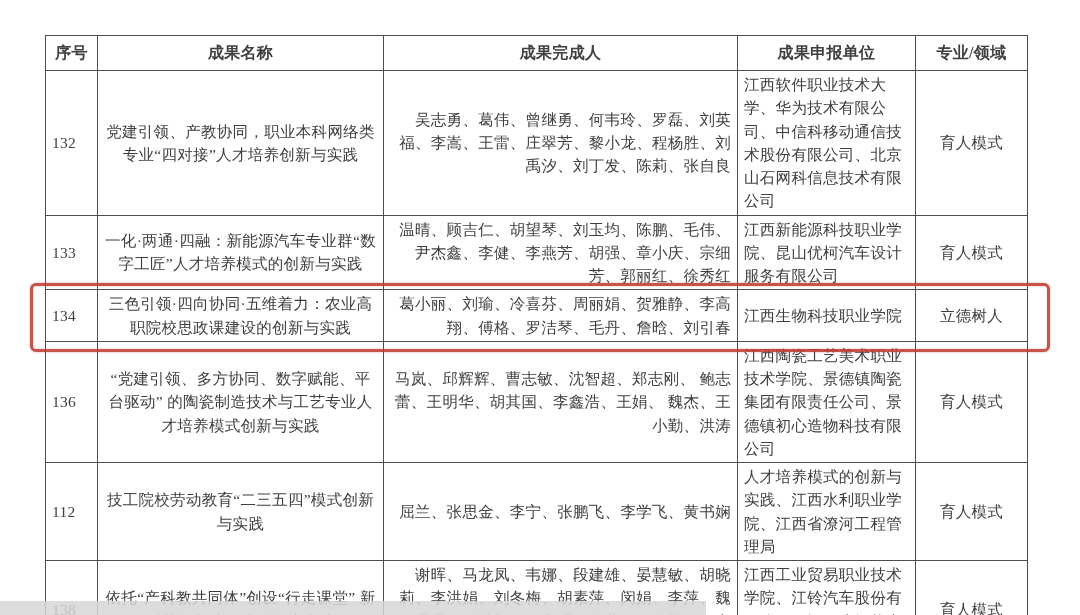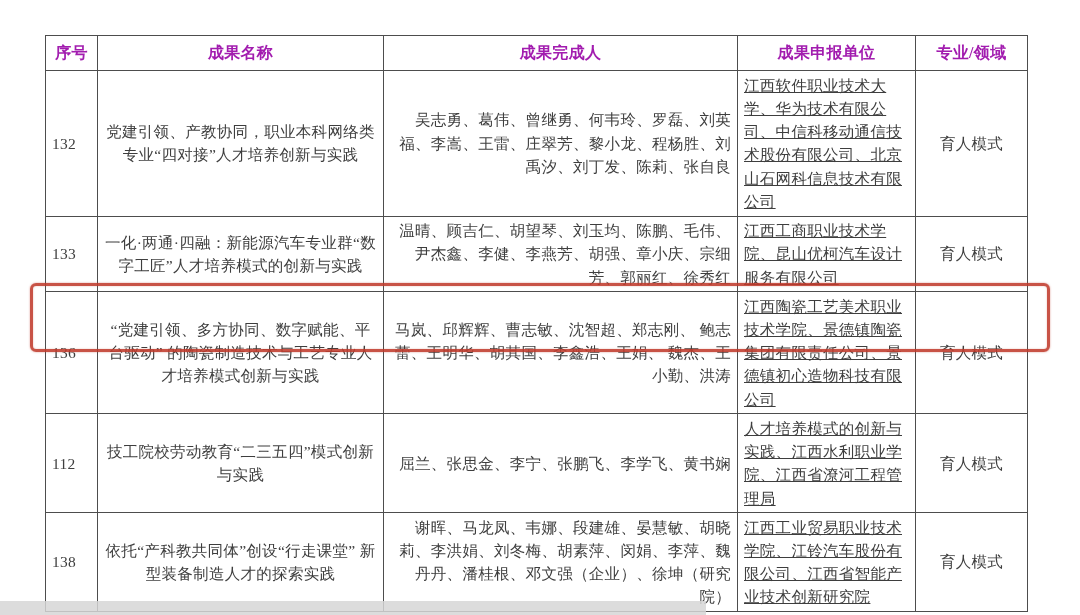--- a/index.html
+++ b/index.html
@@ -30,26 +30,26 @@
     line-height:1.5;
     padding:2px 6px;
     background:transparent;
     word-break:break-all;
   }
   #award-table th{
     font-weight:bold;
     text-align:center;
     height:30px;
     font-size:16px;
-    color:#a21caf;
+    color:#404040;
   }
   td.serial{text-align:left;font-family:"Liberation Serif",serif;letter-spacing:1px;}
   td.name{text-align:center;padding:2px 11px;}
   td.people{text-align:right;padding:2px 11px;line-height:1.65;}
-  td.org{text-align:left;padding:2px 9px;line-height:1.55;text-decoration:underline;}
+  td.org{text-align:left;padding:2px 9px;line-height:1.55;}
   td.field{text-align:center;}
   tr.r-132{height:117px;}
   tr.r-133{height:66px;}
   tr.r-134{height:48px;}
   tr.r-135{height:50px;}
   tr.r-136{height:100px;}
   tr.r-137{height:68px;}
   tr.r-138{height:95px;}
   #highlight-box{
     position:absolute;
@@ -94,22 +94,29 @@
         <td class="serial">132</td>
         <td class="name">党建引领、产教协同，职业本科网络类专业“四对接”人才培养创新与实践</td>
         <td class="people">吴志勇、葛伟、曾继勇、何韦玲、罗磊、刘英福、李嵩、王雷、庄翠芳、黎小龙、程杨胜、刘禹汐、刘丁发、陈莉、张自良</td>
         <td class="org">江西软件职业技术大学、华为技术有限公司、中信科移动通信技术股份有限公司、北京山石网科信息技术有限公司</td>
         <td class="field">育人模式</td>
       </tr>
       <tr class="r-133">
         <td class="serial">133</td>
         <td class="name">一化·两通·四融：新能源汽车专业群“数字工匠”人才培养模式的创新与实践</td>
         <td class="people">温晴、顾吉仁、胡望琴、刘玉均、陈鹏、毛伟、尹杰鑫、李健、李燕芳、胡强、章小庆、宗细芳、郭丽红、徐秀红</td>
-        <td class="org">江西工商职业技术学院、昆山优柯汽车设计服务有限公司</td>
+        <td class="org">江西新能源科技职业学院、昆山优柯汽车设计服务有限公司</td>
         <td class="field">育人模式</td>
+      </tr>
+      <tr class="r-134">
+        <td class="serial">134</td>
+        <td class="name">三色引领·四向协同·五维着力：农业高职院校思政课建设的创新与实践</td>
+        <td class="people">葛小丽、刘瑜、冷喜芬、周丽娟、贺雅静、李高翔、傅格、罗洁琴、毛丹、詹晗、刘引春</td>
+        <td class="org">江西生物科技职业学院</td>
+        <td class="field">立德树人</td>
       </tr>
       <tr class="r-136">
         <td class="serial">136</td>
         <td class="name">“党建引领、多方协同、数字赋能、平台驱动” 的陶瓷制造技术与工艺专业人才培养模式创新与实践</td>
         <td class="people">马岚、邱辉辉、曹志敏、沈智超、郑志刚、 鲍志蕾、王明华、胡其国、李鑫浩、王娟、 魏杰、王小勤、洪涛</td>
         <td class="org">江西陶瓷工艺美术职业技术学院、景德镇陶瓷集团有限责任公司、景德镇初心造物科技有限公司</td>
         <td class="field">育人模式</td>
       </tr>
       <tr class="r-137">
         <td class="serial">112</td>

